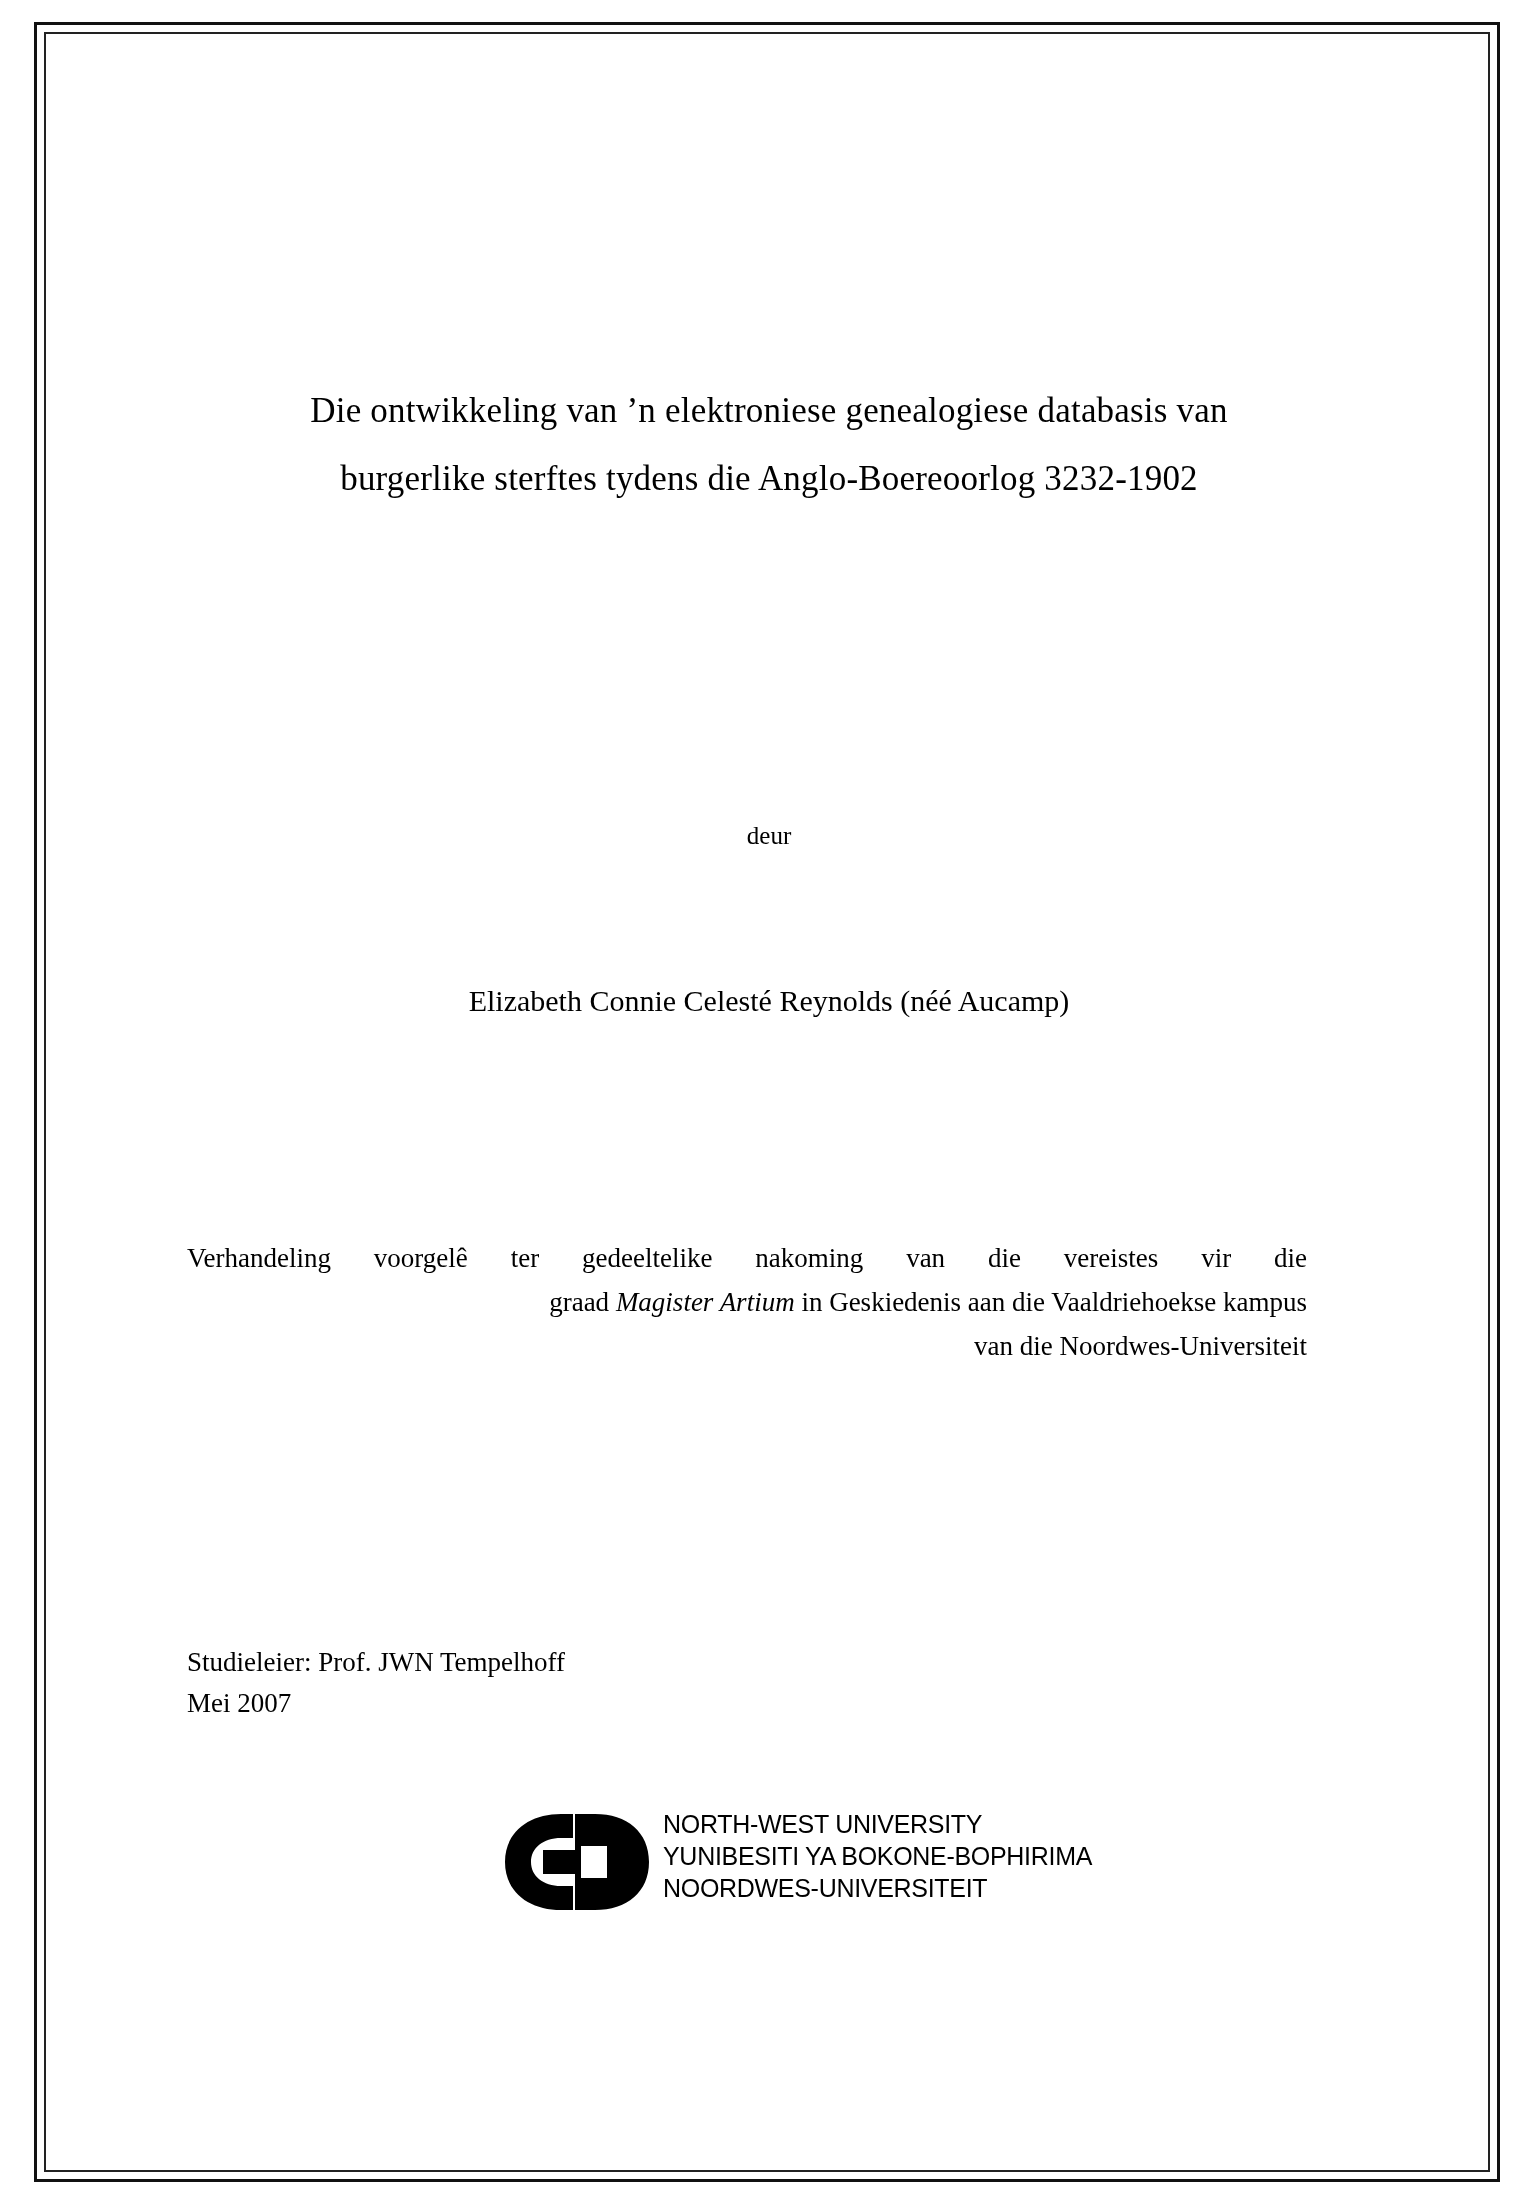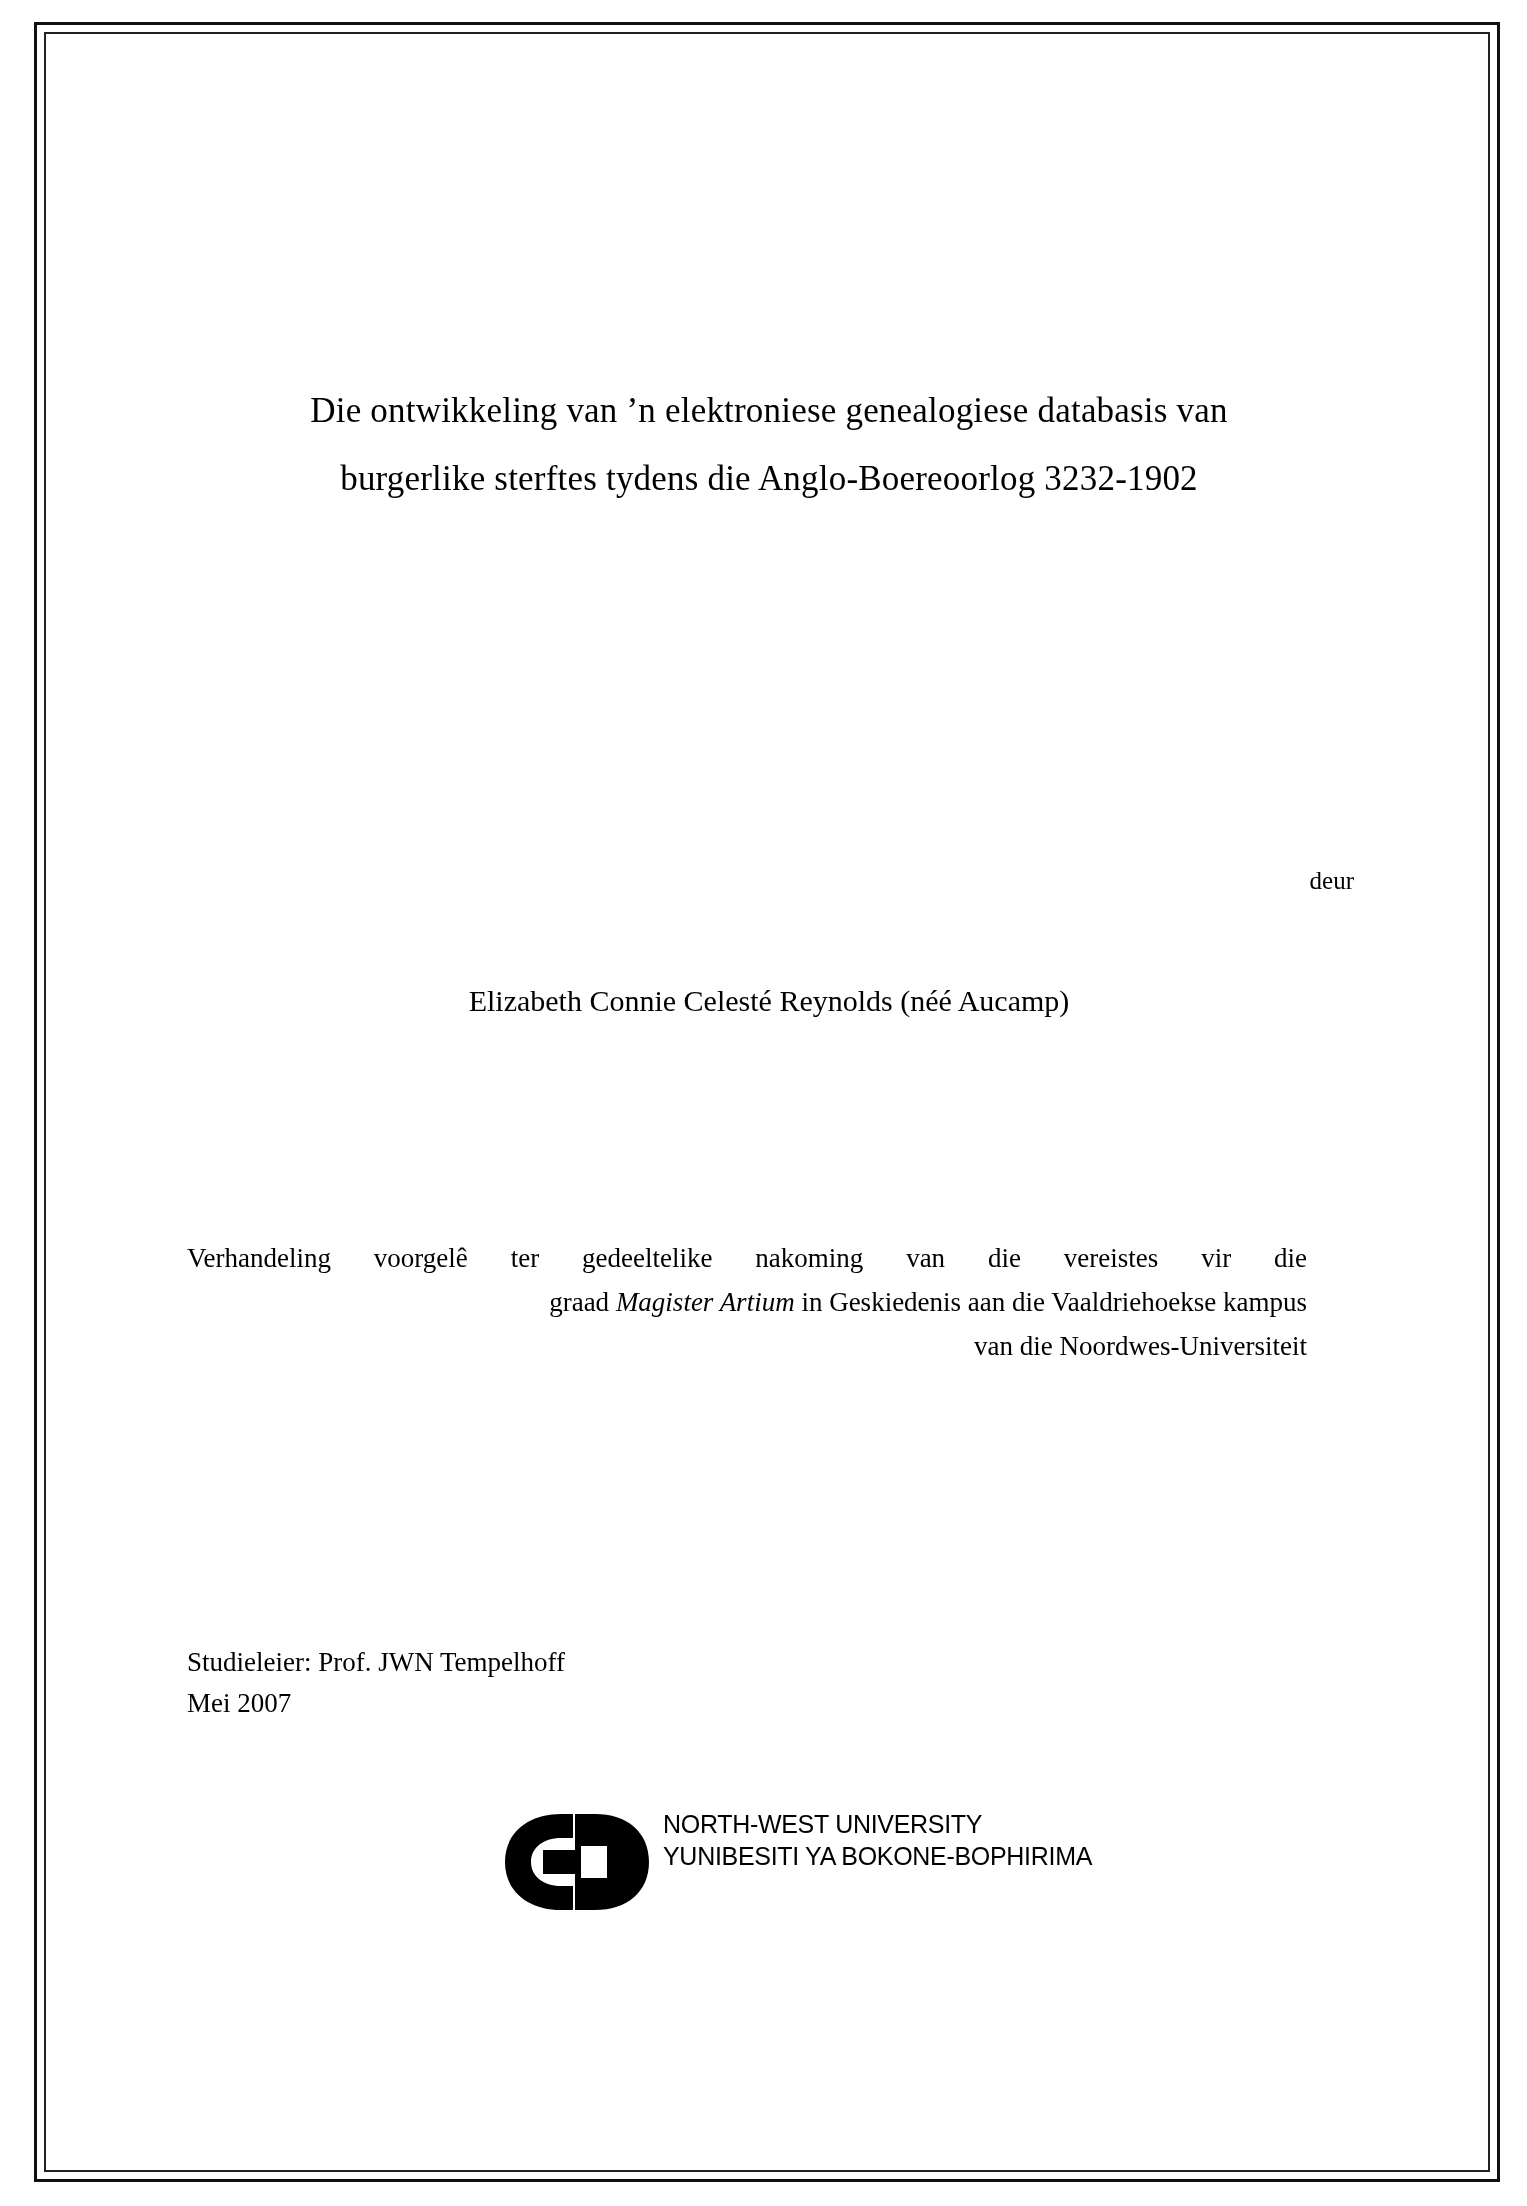--- a/index.html
+++ b/index.html
@@ -59,23 +59,23 @@
   }
   .title-line {
     font-size: 35px;
     line-height: 68px;
     letter-spacing: 0.2px;
   }
 
   .byword {
     position: absolute;
     left: 140px;
-    top: 835px;
+    top: 790px;
     width: 1170px;
-    text-align: right;
+    text-align: center;
     font-size: 25px;
   }
 
   .author {
     position: absolute;
     left: 140px;
     top: 952px;
     width: 1170px;
     text-align: center;
     font-size: 30px;
@@ -175,17 +175,18 @@
           <rect x="44" y="40" width="46" height="24" fill="#000000"></rect>
           <path d="M76 4 L96 4 C128 4 150 22 150 52 C150 82 128 100 96 100 L76 100 L76 76 L96 76 C112 76 124 66 124 52 C124 38 112 28 96 28 L76 28 Z" fill="#000000"></path>
           <rect x="76" y="28" width="22" height="48" fill="#ffffff"></rect>
           <path d="M76 26 L100 26 C116 26 126 38 126 52 C126 66 116 78 100 78 L76 78 Z" fill="#000000"></path>
           <rect x="82" y="36" width="26" height="32" fill="#ffffff"></rect>
         </svg>
       </div>
       <div class="logo-text">
         <div>NORTH-WEST UNIVERSITY</div>
         <div>YUNIBESITI YA BOKONE-BOPHIRIMA</div>
+        <div>NOORDWES-UNIVERSITEIT</div>
       </div>
     </div>
 
   </div>
 </div>
 
 </body></html>

